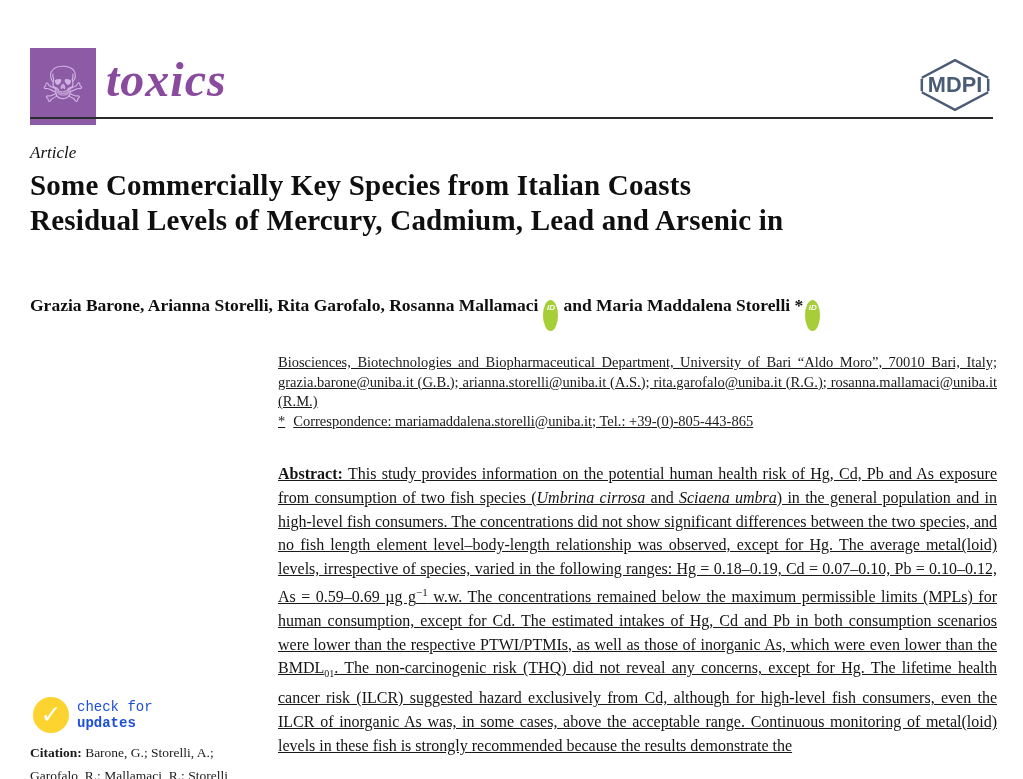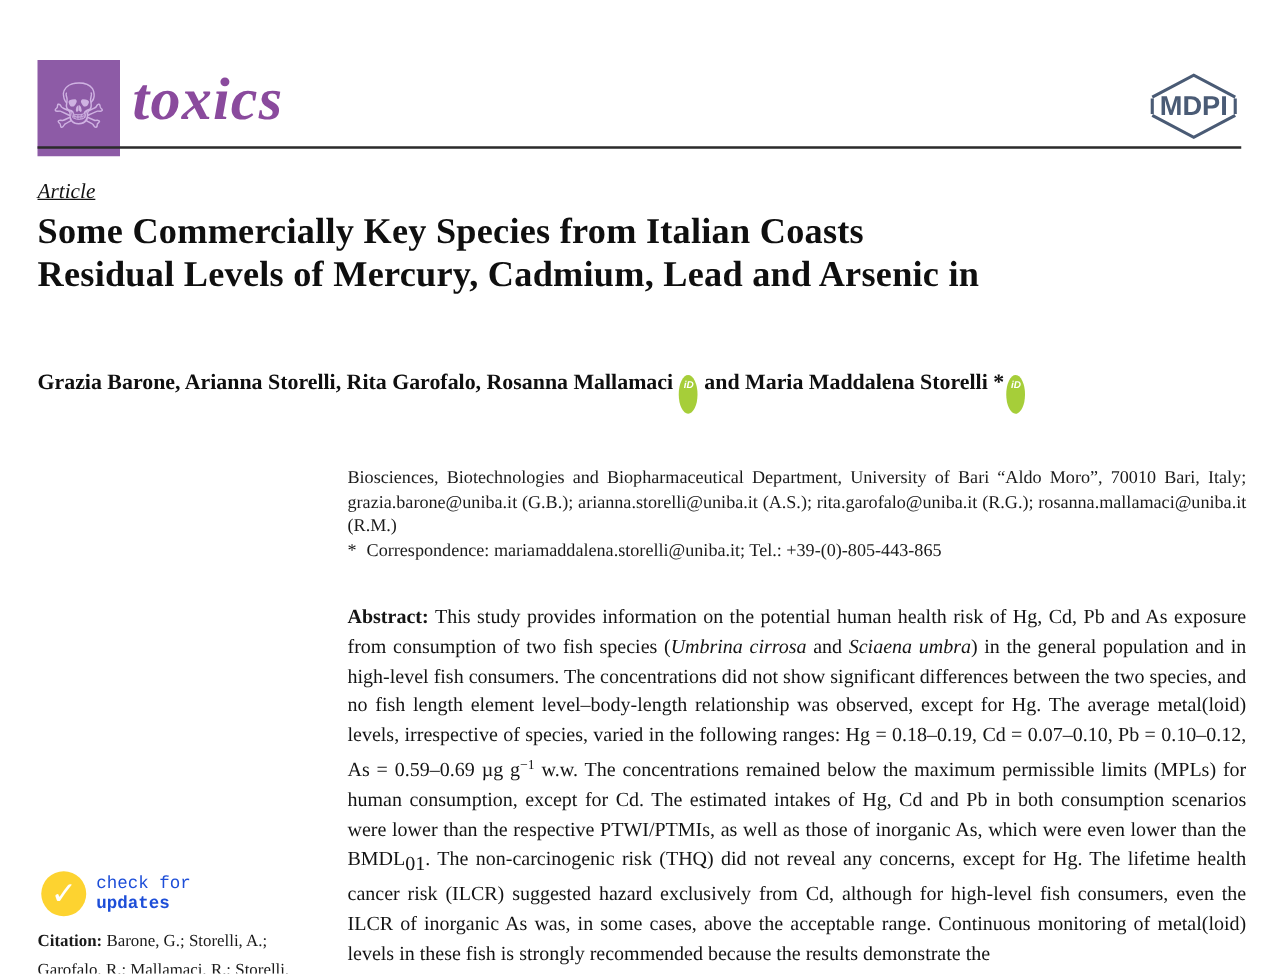--- a/index.html
+++ b/index.html
@@ -34,21 +34,21 @@
   }
   .mdpi-logo { position: absolute; left: 915px; top: 57px; }
   .header-rule {
     position: absolute; left: 30px; top: 117px;
     width: 963px; height: 2px; background: #2b2b2b;
   }
 
   
   .article-label {
     position: absolute; left: 30px; top: 143px;
-    font-style: italic; font-size: 17px; color: #111111; text-decoration: underline;
+    font-style: italic; font-size: 17px; color: #111111;
   }
   .title {
     position: absolute; left: 30px; top: 168px; width: 960px;
     font-weight: 700; font-size: 29px; line-height: 35px; color: #0f0f0f;
     letter-spacing: 0.2px;
   }
   .authors {
     position: absolute; left: 30px; top: 295px; width: 960px;
     font-weight: 700; font-size: 17.5px; color: #0f0f0f;
   }
@@ -58,35 +58,35 @@
     color: #ffffff; font-family: "Liberation Sans", sans-serif;
     font-size: 8px; font-weight: 700; font-style: italic;
     text-align: center; line-height: 15px;
     vertical-align: 1px; margin: 0 5px;
   }
   .orcid-badge.last { margin-left: 2px; }
   .star { font-weight: 700; }
 
   
   .right-col {
-    position: absolute; left: 278px; top: 373px; width: 719px;
+    position: absolute; left: 278px; top: 353px; width: 719px; text-decoration: underline;
   }
   .affiliation {
     font-size: 14.5px; line-height: 19.5px; text-align: justify; color: #1a1a1a;
   }
   .correspondence { font-size: 14.5px; line-height: 19.5px; color: #1a1a1a; }
   .correspondence .star-mark { margin-right: 8px; }
   .abstract {
     margin-top: 31px;
     font-size: 16px; line-height: 23.8px; text-align: justify; color: #141414;
   }
   .seg-bold { font-weight: 700; }
   .seg-italic { font-style: italic; }
   .seg-sup { font-size: 11px; vertical-align: 6px; }
-  .seg-sub { font-size: 16px; vertical-align: -4px; }
+  .seg-sub { font-size: 10px; vertical-align: -4px; }
 
   
   .crossmark {
     position: absolute; left: 33px; top: 697px;
     display: flex; align-items: center; cursor: pointer;
   }
   .crossmark-circle {
     width: 36px; height: 36px; border-radius: 50%;
     background: #fdd330;
     display: flex; align-items: center; justify-content: center;

